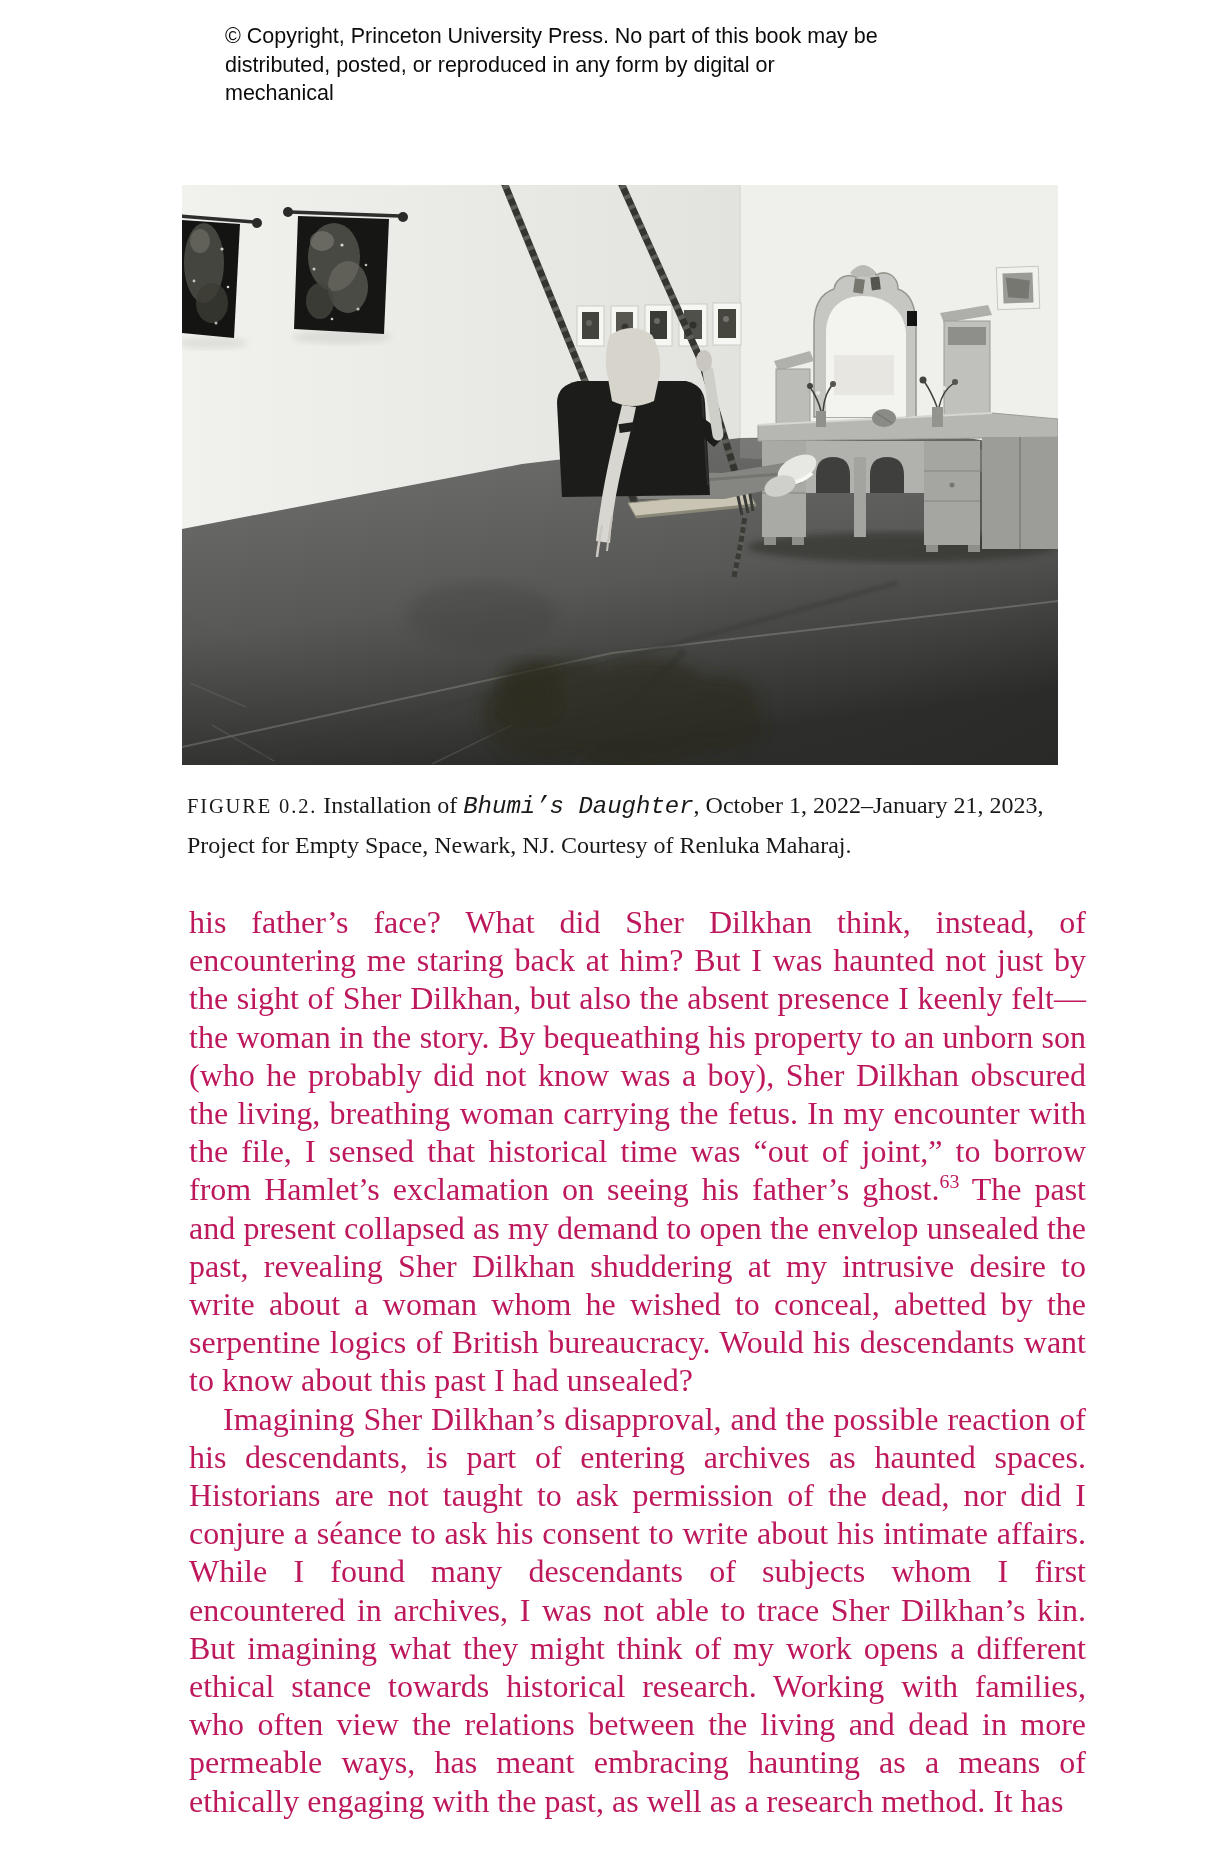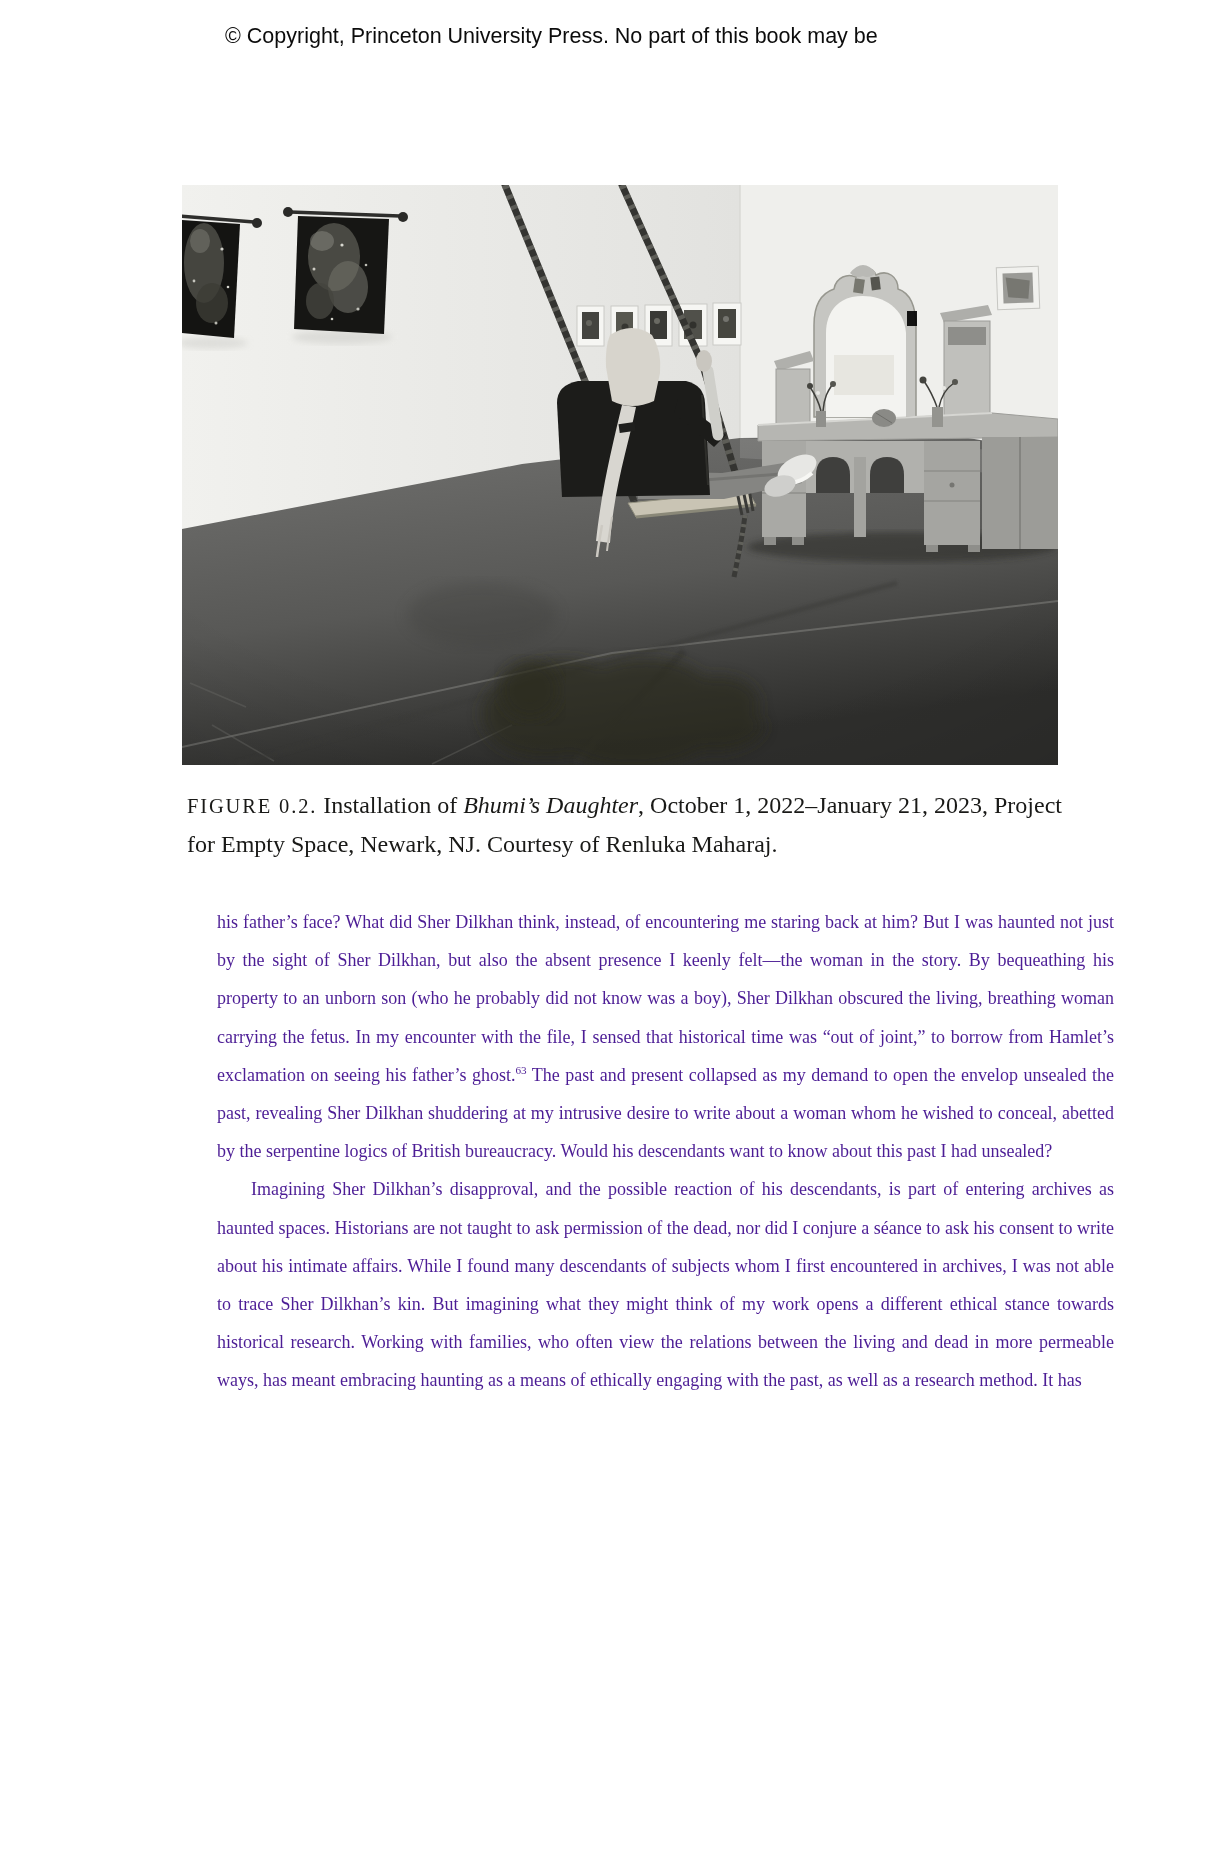--- a/index.html
+++ b/index.html
@@ -17,40 +17,41 @@
     font-size:20.5px; letter-spacing:0.18em; color:#1e1e1e;
   }
   .running-header .pagenum { margin-right:28px; letter-spacing:0.05em; }
   .photo-wrap { position:absolute; left:182px; top:185px; width:876px; height:580px; }
   .photo-wrap svg { display:block; }
   .caption {
     position:absolute; left:187px; top:786px; width:905px;
     font-size:24px; line-height:38px; color:#191917;
   }
   .caption .sc { font-size:20.5px; letter-spacing:0.09em;text-align:center; }
-  .caption .it { font-style:italic; }
+  .caption .it { font-style:italic;font-family:Liberation Mono, monospace; }
   .bodytext {
     position:absolute; left:189px; top:903px; width:897px;
-    font-size:18px; line-height:38.2px; text-align:justify; color:#4c1d95;margin-left:28px;
+    font-size:32px; line-height:38.2px; text-align:justify; color:#be185d;
   }
   .bodytext p { margin:0; }
   .bodytext p + p { text-indent:34px; }
   .bodytext sup { font-size:0.62em; line-height:0; vertical-align:super; }
   .footer {
     position:absolute; left:0; top:1801px; width:1040px; text-align:center;
     font-family:"Liberation Sans", sans-serif; font-size:21.5px; color:#0c0c0c;
   }
 </style>
 </head>
 <body>
 
 <div class="page">
 
   <div class="copyright">
     <div>© Copyright, Princeton University Press. No part of this book may be</div>
+    <div>distributed, posted, or reproduced in any form by digital or mechanical</div>
   </div>
 
 
   <div class="photo-wrap">
     <svg width="876" height="580" viewBox="0 0 876 580" role="img" aria-label="Black-and-white installation view of a gallery: a person with long blonde hair, seen from behind, sits on a rope swing hanging from the ceiling; two dark tapestries hang on the left wall, a row of five small framed prints on the back wall, a vintage vanity with an ornate mirror stands at right, and long shadows of the figure and ropes fall across the dark floor">
       <defs>
         <linearGradient id="lw" x1="0" y1="0" x2="1" y2="0">
           <stop offset="0" stop-color="#f1f1ee"></stop>
             <stop offset="1" stop-color="#e2e2df"></stop>
         </linearGradient>

